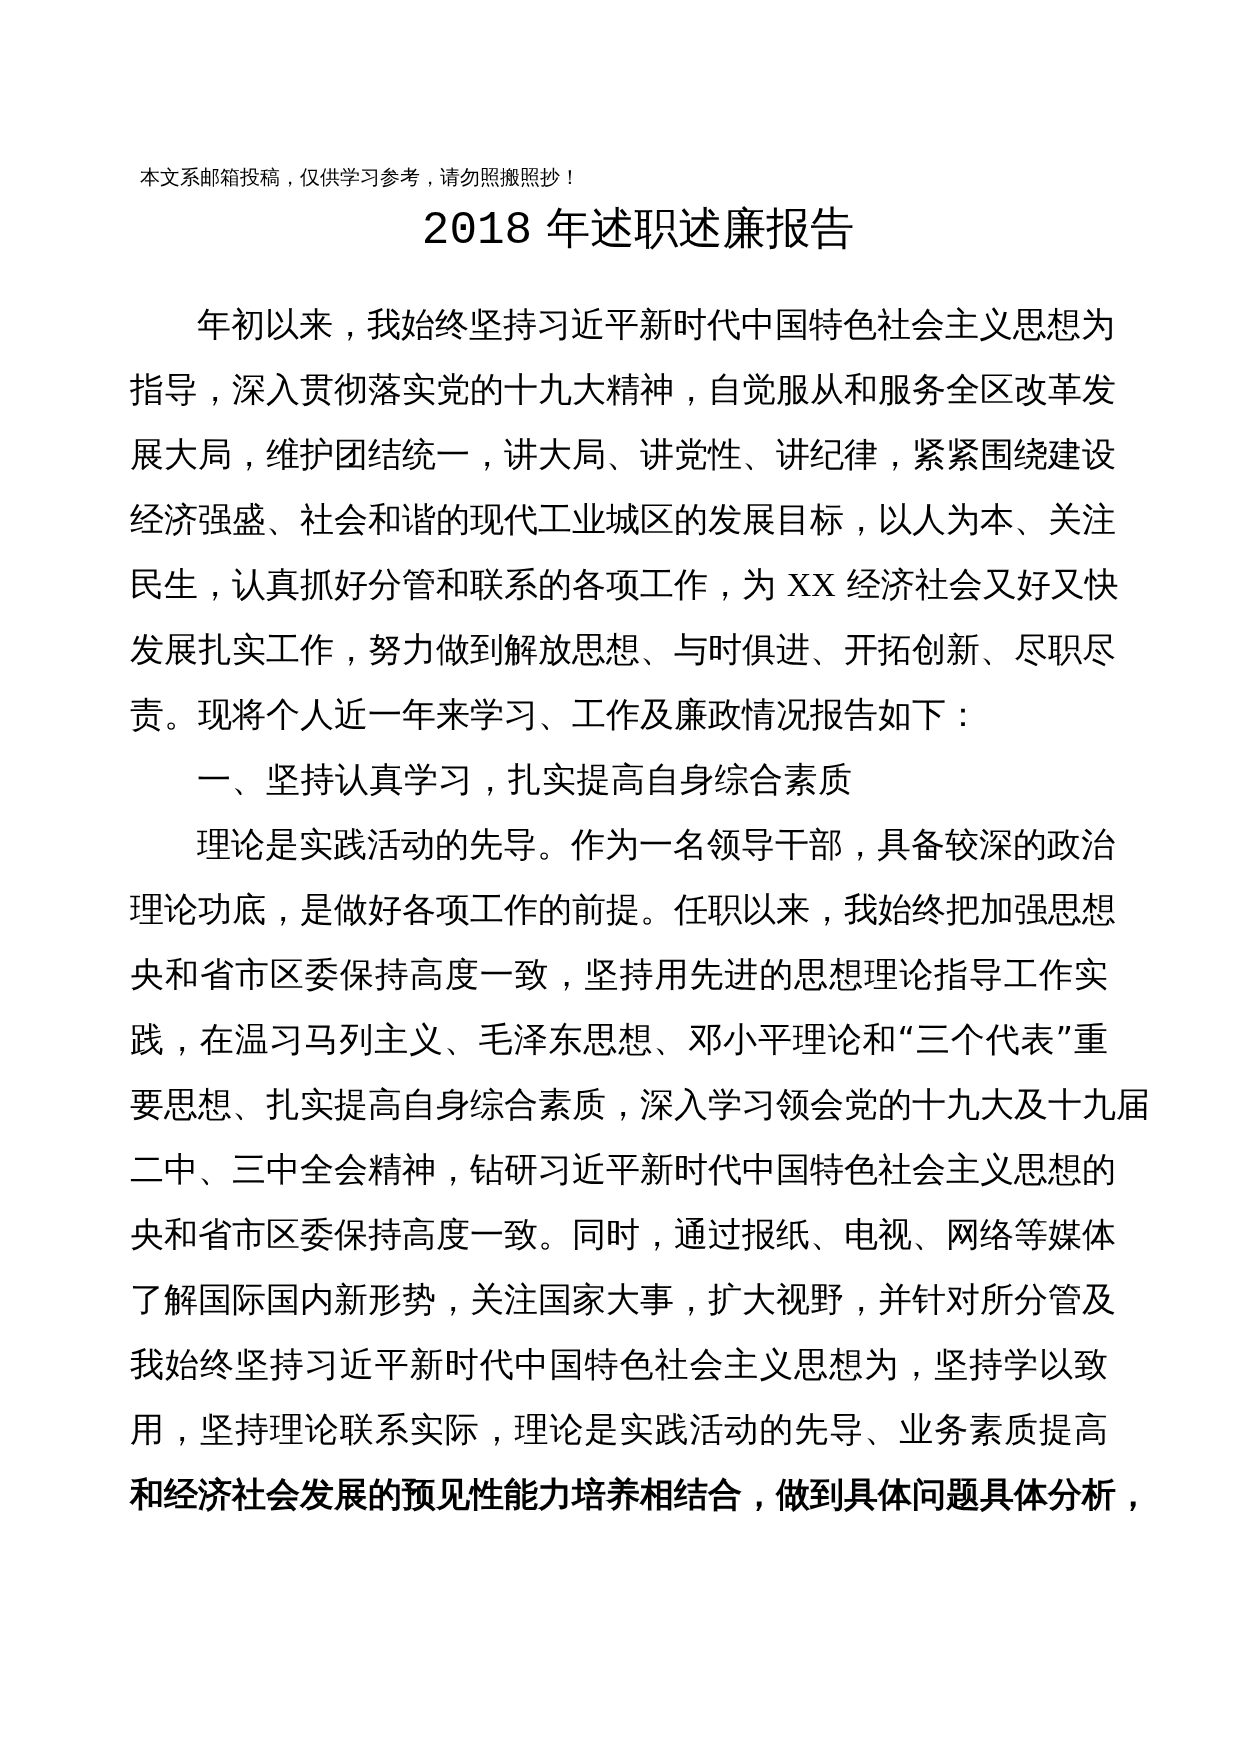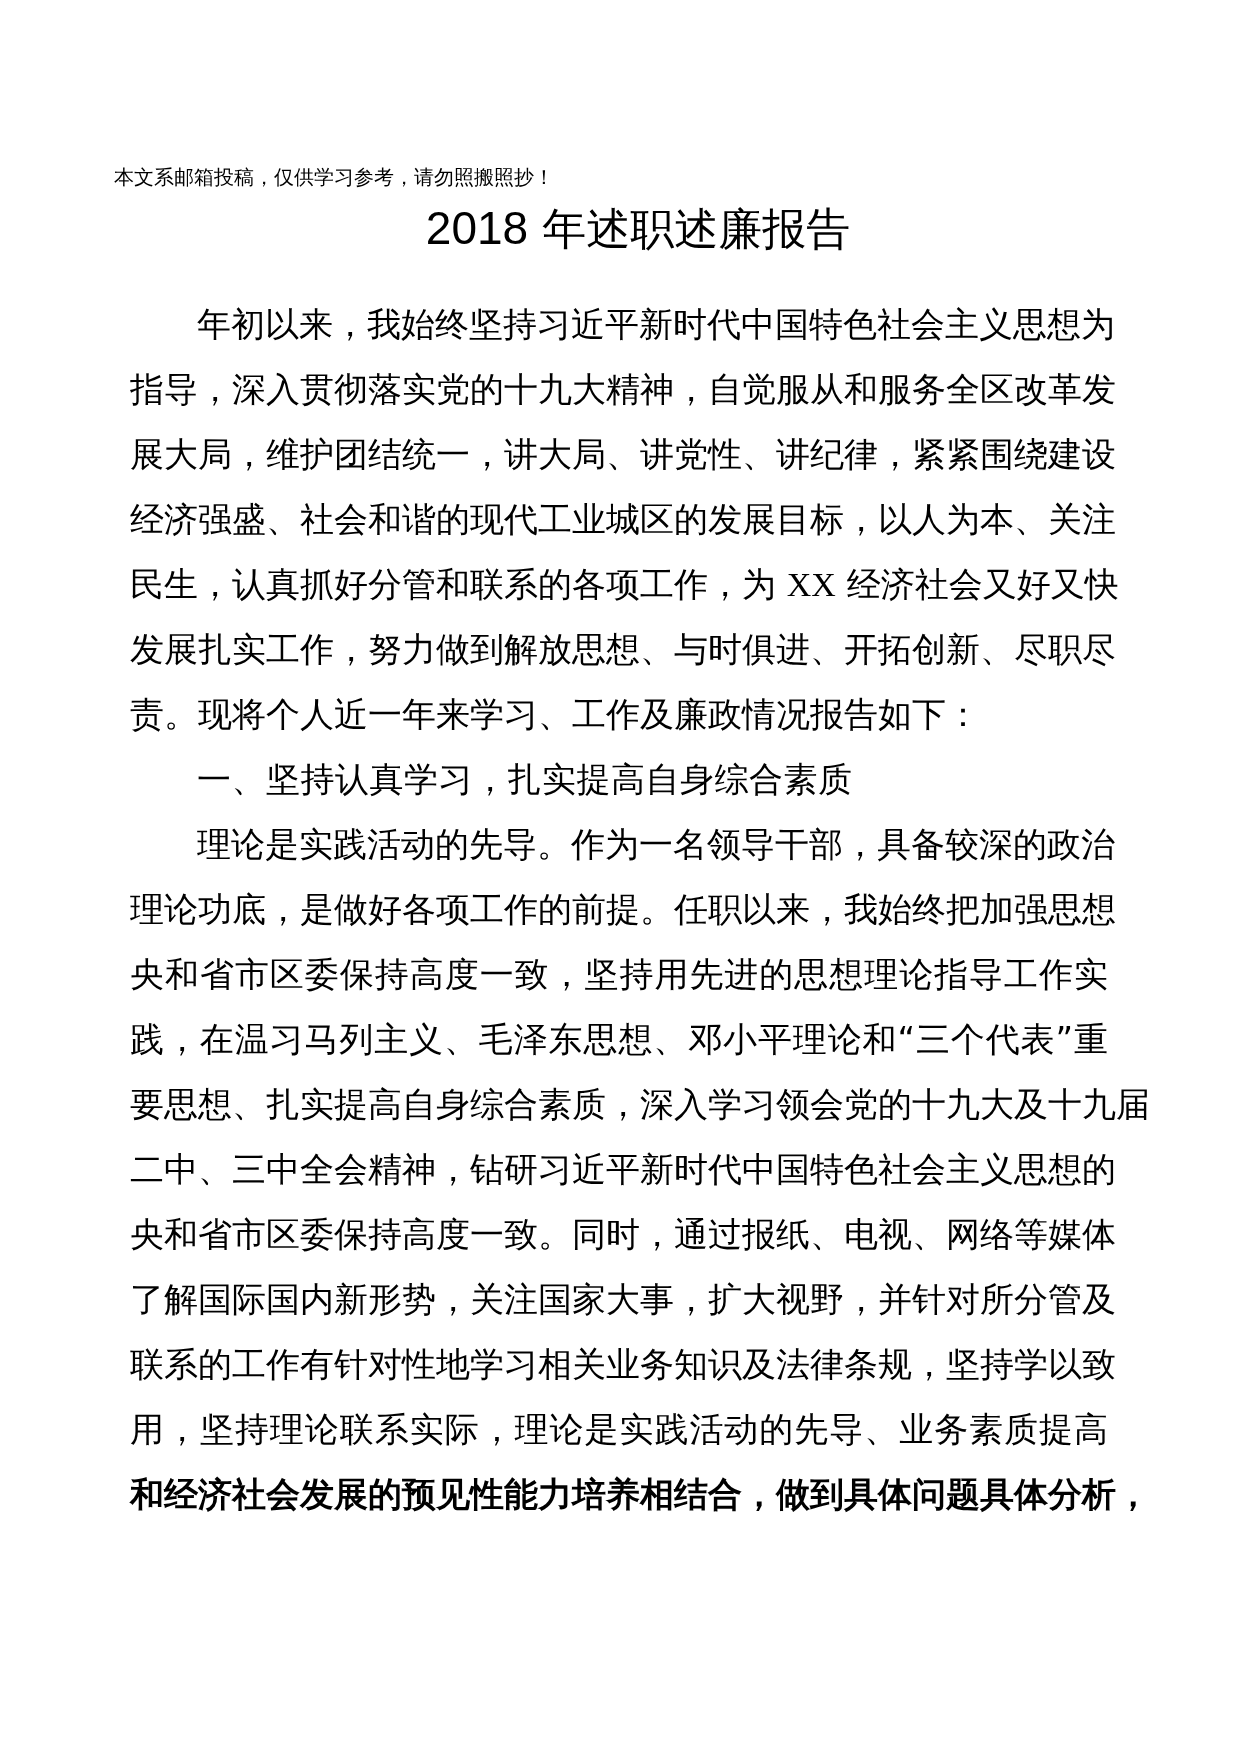--- a/index.html
+++ b/index.html
@@ -17,40 +17,40 @@
   }
   .page {
     position: absolute;
     left: 0; top: 0;
     width: 1240px;
     height: 1754px;
     background: #ffffff;
   }
   .note {
     position: absolute;
-    left: 114px;
+    left: 140px;
     top: 163px;
     font-size: 20px;
     line-height: 28px;
     white-space: nowrap;
     letter-spacing: 0px;
   }
   .title {
     position: absolute;
     left: 0;
     width: 1240px;
     top: 198px;
     text-align: center;
     font-size: 44px;
     line-height: 60px;
     white-space: nowrap;
     font-family: "DejaVu Sans", "Liberation Sans", sans-serif;
   }
   .title .year {
-    font-family: Liberation Sans, sans-serif;
+    font-family: Liberation Mono, monospace;
     font-size: 46px;
     margin-left: 36px;
   }
   .body {
     position: absolute;
     left: 130px;
     top: 298px;
     width: 980px;
   }
   .line {
@@ -105,18 +105,18 @@
     <div class="line last">责。现将个人近一年来学习、工作及廉政情况报告如下：</div>
     <div class="line indent heading">一、坚持认真学习，扎实提高自身综合素质</div>
     <div class="line indent">理论是实践活动的先导。作为一名领导干部，具备较深的政治</div>
     <div class="line">理论功底，是做好各项工作的前提。任职以来，我始终把加强思想</div>
     <div class="line">央和省市区委保持高度一致，坚持用先进的思想理论指导工作实</div>
     <div class="line">践，在温习马列主义、毛泽东思想、邓小平理论和“三个代表”重</div>
     <div class="line">要思想、扎实提高自身综合素质，深入学习领会党的十九大及十九届</div>
     <div class="line">二中、三中全会精神，钻研习近平新时代中国特色社会主义思想的</div>
     <div class="line">央和省市区委保持高度一致。同时，通过报纸、电视、网络等媒体</div>
     <div class="line">了解国际国内新形势，关注国家大事，扩大视野，并针对所分管及</div>
-    <div class="line">联系的工作有针对性地学习相关业务知识及法律条规，坚持学以致</div>
+    <div class="line">我始终坚持习近平新时代中国特色社会主义思想为，坚持学以致</div>
     <div class="line">用，坚持理论联系实际，理论是实践活动的先导、业务素质提高</div>
     <div class="line overhang">和经济社会发展的预见性能力培养相结合，做到具体问题具体分析，</div>
   </div>
 
 </div>
 
 </body></html>

